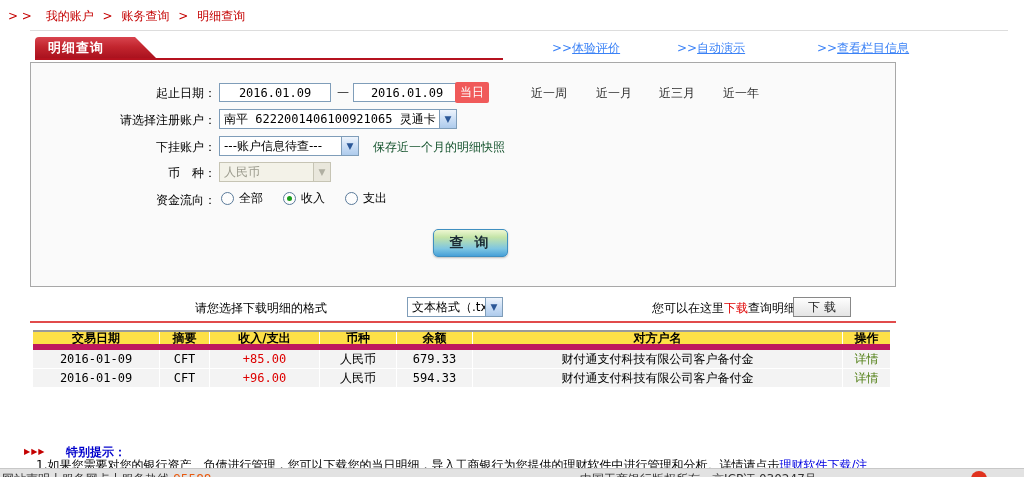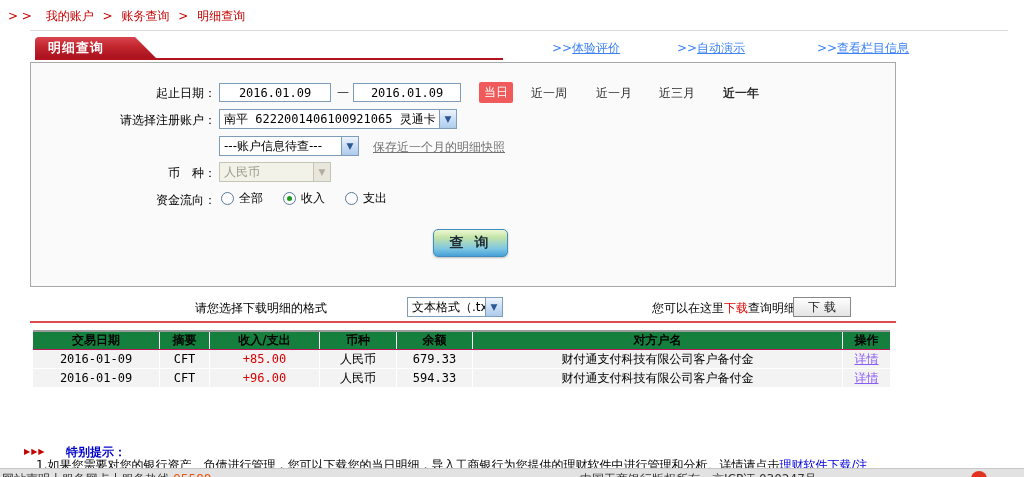--- a/index.html
+++ b/index.html
@@ -61,21 +61,21 @@
   .xselect .arrow {
     width:17px; align-self:stretch; border-left:1px solid #7f9db9;
     background:linear-gradient(180deg,#eef4fc 0%,#c8dcf4 55%,#aecbec 100%);
     display:flex; align-items:center; justify-content:center;
     color:#2b5797; font-size:9px;
   }
   .xselect.disabled { background:#f3f2e8; border-color:#c6c4b4; color:#9b9b8d; cursor:default; }
   .xselect.disabled .arrow { background:#e9e7dc; border-left-color:#c6c4b4; color:#b0afa2; }
   .mono { font-family:"DejaVu Sans Mono","Liberation Mono",monospace; }
 
-  .snap-link { position:absolute; color:#737373; text-decoration:underline; cursor:pointer; white-space:nowrap; }
+  .snap-link { position:absolute; color:#14532d; cursor:pointer; white-space:nowrap; }
 
   
   .flow-group { position:absolute; display:flex; align-items:center; gap:20px;justify-content:space-between; }
   .flow-item { display:flex; align-items:center; cursor:pointer; }
   .radio {
     width:13px; height:13px; border:1px solid #5a7a9a; border-radius:50%;
     background:#fdfdfd; margin-right:5px; position:relative; display:inline-block;
   }
   .radio.checked::after {
     content:""; position:absolute; left:3px; top:3px; width:5px; height:5px;
@@ -104,26 +104,26 @@
   .red-rule { left:30px; top:321px; width:866px; height:2px; background:#e14b4b; }
 
   
   .rtable { left:33px; top:330px; width:857px; border-top:2px solid #9a9a9a; }
   .trow { display:flex; width:100%; }
   .trow > div {
     border-right:1px solid #fff; display:flex; align-items:center; justify-content:center;
     overflow:hidden; white-space:nowrap;
   }
   .trow > div:last-child { border-right:none; }
-  .thead { background:#15803d; height:18px; font-weight:bold; border-bottom:1px solid #be185d; }
+  .thead { background:#fde047; height:18px; font-weight:bold; border-bottom:6px solid #be185d; }
   .tdata { background:#f3f3f3; height:19px; border-bottom:1px solid #fff; }
   .c0{width:127px;} .c1{width:50px;} .c2{width:110px;} .c3{width:77px;}
   .c4{width:76px;} .c5{width:370px;} .c6{width:47px;}
   .amt { color:#dd0000; }
-  .detail-link { color:#8b5cf6; text-decoration:underline; cursor:pointer; }
+  .detail-link { color:#4d7c0f; cursor:pointer; }
 
   
   .notice-arrows { left:24px; top:447px; color:#c40000; font-size:8px; letter-spacing:1px; }
   .notice-title { left:66px; top:444px; color:#0000cc; font-weight:bold; }
   .notice-line { left:36px; top:457px; white-space:nowrap;text-align:right; }
   .notice-line .nlink { color:#0000e0; cursor:pointer; }
 
   
   .footer {
     left:0; top:468px; width:1024px; height:9px;
@@ -168,32 +168,33 @@
 <div class="abs hlink hl-2">
   <span>&gt;&gt;</span><span class="lbl">查看栏目信息</span>
 </div>
 
 <div class="abs form-panel">
 
   <div class="flabel" style="top:22px;">起止日期：</div>
   <input class="tinput" style="left: 188px; top: 20px; width: 112px;" value="2016.01.09">
   <span class="dash" style="left:306px; top:22px;">—</span>
   <input class="tinput" style="left: 322px; top: 20px; width: 108px;" value="2016.01.09">
-  <span class="badge-today" style="left:448px; top:19px;">当日</span>
+  <span class="badge-today" style="left:424px; top:19px;">当日</span>
   <span class="qlink" style="left:500px; top:22px;">近一周</span>
   <span class="qlink" style="left:565px; top:22px;">近一月</span>
   <span class="qlink" style="left:628px; top:22px;text-align:center;">近三月</span>
-  <span class="qlink" style="left:692px; top:22px;font-weight:bold;">近一年</span>
+  <span class="qlink" style="left:692px; top:22px;">近一年</span>
 
   <div class="flabel" style="top:49px;">请选择注册账户：</div>
   <div class="xselect" style="left:188px; top:46px; width:238px;">
     <span class="txt mono">南平  6222001406100921065 灵通卡</span>
     <span class="arrow">▼</span>
   </div>
 
+  <div class="flabel" style="top:76px;">下挂账户：</div>
   <div class="xselect" style="left:188px; top:73px; width:140px;">
     <span class="txt">---账户信息待查---</span>
     <span class="arrow">▼</span>
   </div>
   <span class="snap-link" style="left:342px; top:76px;">保存近一个月的明细快照</span>
 
   <div class="flabel" style="top:102px;">币　种：</div>
   <div class="xselect disabled" style="left:188px; top:99px; width:112px;">
     <span class="txt">人民币</span>
     <span class="arrow">▼</span>

